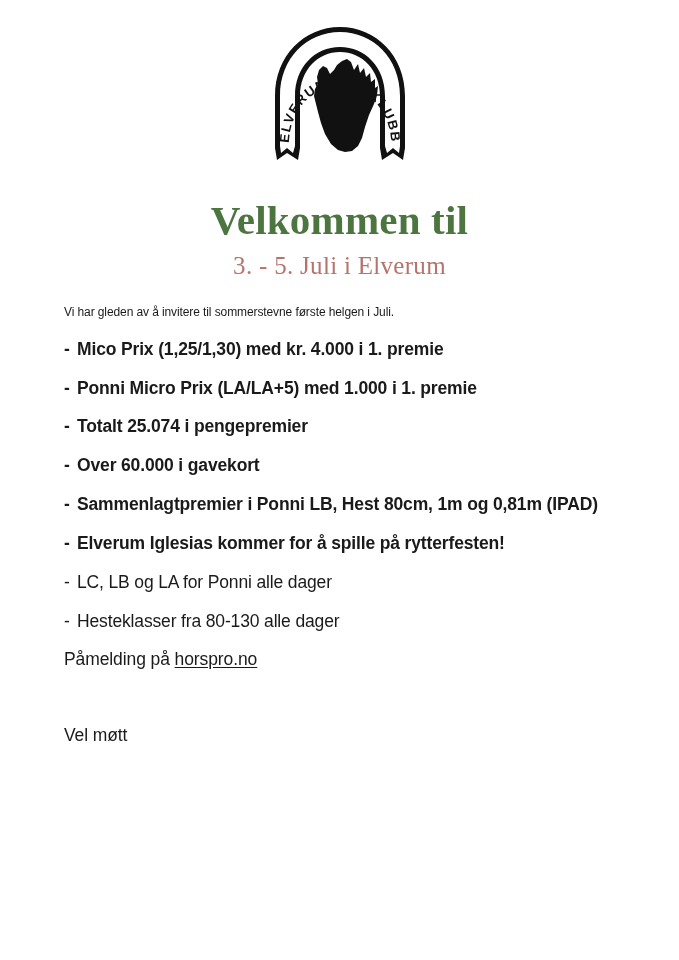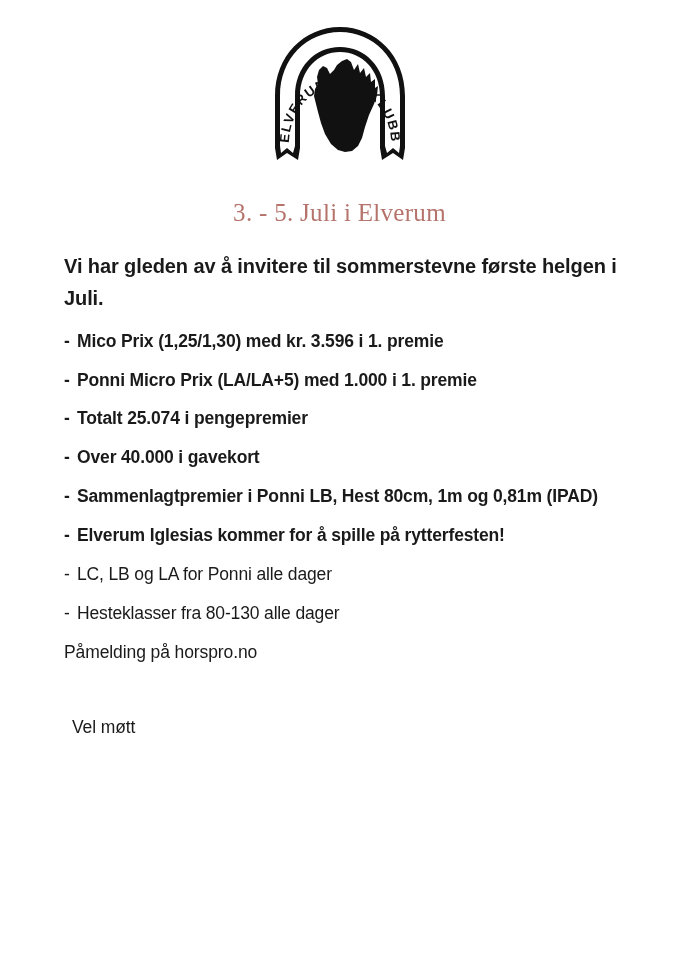--- a/index.html
+++ b/index.html
@@ -64,23 +64,23 @@
     letter-spacing: 0.3px;
     text-align: center;
   }
 
   
   .body-block {
     margin: 22px 0 0 0;
     padding: 0 55px 0 64px;
   }
   .intro {
-    font-size: 20px;
+    font-size: 12px;
     line-height: 1.62;
-    font-weight: 700;
+    font-weight: 400;
     margin: 0 0 14px 0;
     letter-spacing: -0.1px;
   }
   .bullet {
     display: flex;
     align-items: flex-start;
     font-size: 17.5px;
     line-height: 1.42;
     margin-bottom: 14px;
     letter-spacing: -0.15px;
@@ -99,26 +99,27 @@
   .signup {
     font-size: 17.5px;
     line-height: 1.45;
     font-weight: 400;
     margin: 2px 0 0 0;
     letter-spacing: -0.1px;
   }
   .signup a,
   .signup .link {
     color: inherit;
+    text-decoration: underline;
     text-underline-offset: 2px;
   }
   .closing {
     font-size: 17.5px;
     font-weight: 400;
-    margin: 52px 0 0 8px;
+    margin: 52px 0 0 0;
     letter-spacing: -0.1px;
   }
 </style>
 </head>
 <body>
 
 <div class="poster">
 
   <div class="logo-wrap">
     <svg class="logo" viewBox="0 0 132 160" aria-hidden="true">
@@ -211,46 +212,47 @@
           L 68 35
           L 73 33
           Z
         "></path>
       </g>
     </svg>
   </div>
 
   <div class="title-block">
     <h1 class="poster-title" style="color:#4d7540;">
+      <span class="tline">Velkommen til</span>
     </h1>
     <div class="poster-subtitle" style="color:#b5736c;">3. - 5. Juli i Elverum</div>
   </div>
 
   <div class="body-block">
 
     <p class="intro">Vi har gleden av å invitere til sommerstevne første helgen i Juli.</p>
 
     <div class="bullet strong">
       <span class="dash">-</span>
-      <span class="btext">Mico Prix (1,25/1,30) med kr. 3.596 i 1. premie</span>
+      <span class="btext">Mico Prix (1,25/1,30) med kr. 4.000 i 1. premie</span>
     </div>
 
     <div class="bullet strong">
       <span class="dash">-</span>
       <span class="btext">Ponni Micro Prix (LA/LA+5) med 1.000 i 1. premie</span>
     </div>
 
     <div class="bullet strong">
       <span class="dash">-</span>
       <span class="btext">Totalt 25.074 i pengepremier</span>
     </div>
 
     <div class="bullet strong">
       <span class="dash">-</span>
-      <span class="btext">Over 40.000 i gavekort</span>
+      <span class="btext">Over 60.000 i gavekort</span>
     </div>
 
     <div class="bullet strong">
       <span class="dash">-</span>
       <span class="btext">Sammenlagtpremier i Ponni LB, Hest 80cm, 1m og 0,81m (IPAD)</span>
     </div>
 
     <div class="bullet strong">
       <span class="dash">-</span>
       <span class="btext">Elverum Iglesias kommer for å spille på rytterfesten!</span>

